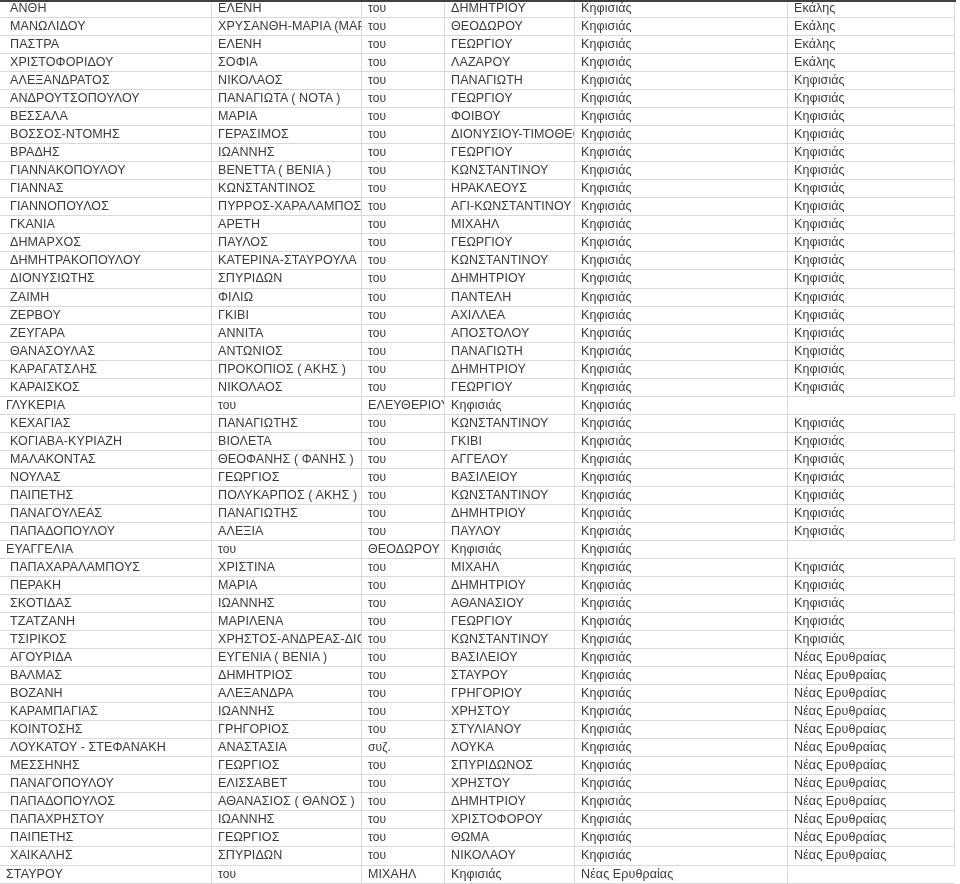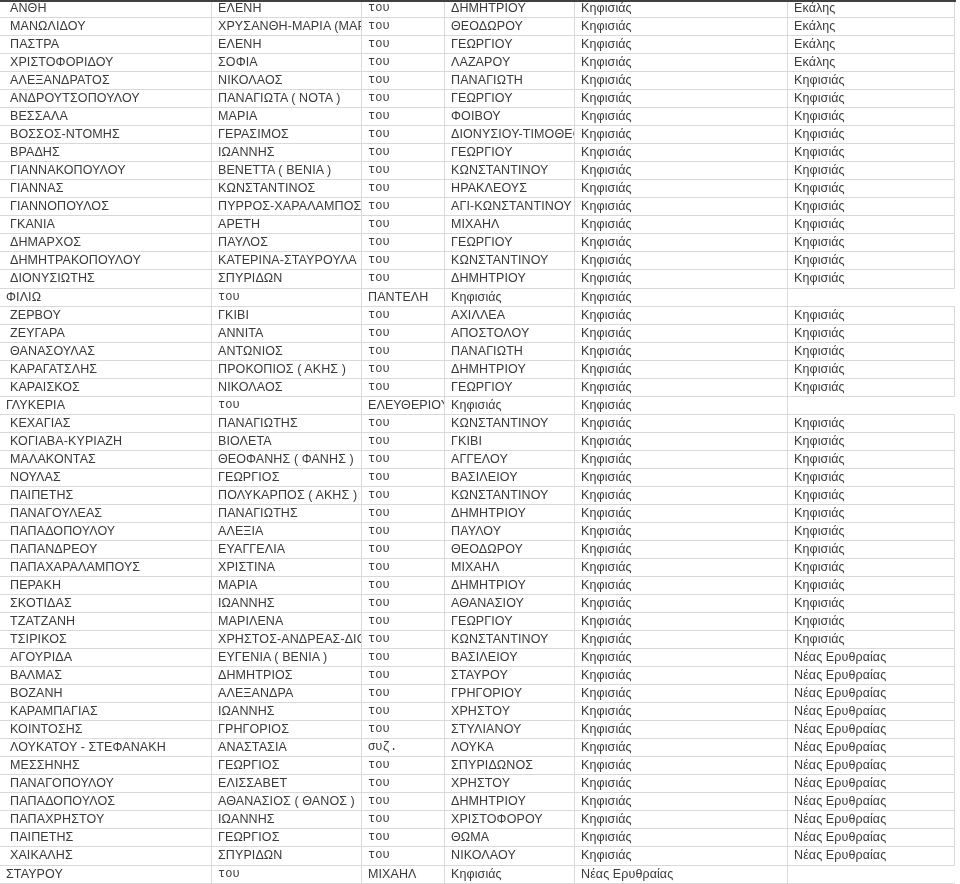--- a/index.html
+++ b/index.html
@@ -27,21 +27,21 @@
     white-space:nowrap;
     display:flex;
     align-items:center;
     border-right:1px solid var(--grid);
     padding-left:6px;
     font-size:12.5px;
     letter-spacing:0.1px;
     line-height:17px;
   }
   .cell.c-surname{padding-left:10px;}
-  .cell.c-particle{font-size:12px;font-family:Liberation Mono, monospace;}
+  .cell.c-particle{font-size:12px;}
 </style>
 </head>
 <body>
 
 <div class="sheet">
   <div class="top-edge"></div>
   <div class="table">
   <div class="row">
     <div class="cell c-surname">ΑΝΘΗ</div>
     <div class="cell c-first-name">ΕΛΕΝΗ</div>
@@ -180,20 +180,21 @@
   <div class="row">
     <div class="cell c-surname">ΔΙΟΝΥΣΙΩΤΗΣ</div>
     <div class="cell c-first-name">ΣΠΥΡΙΔΩΝ</div>
     <div class="cell c-particle">του</div>
     <div class="cell c-father-name">ΔΗΜΗΤΡΙΟΥ</div>
     <div class="cell c-municipality">Κηφισιάς</div>
     <div class="cell c-area">Κηφισιάς</div>
   </div>
 
   <div class="row">
+    <div class="cell c-surname">ΖΑΙΜΗ</div>
     <div class="cell c-first-name">ΦΙΛΙΩ</div>
     <div class="cell c-particle">του</div>
     <div class="cell c-father-name">ΠΑΝΤΕΛΗ</div>
     <div class="cell c-municipality">Κηφισιάς</div>
     <div class="cell c-area">Κηφισιάς</div>
   </div>
 
   <div class="row">
     <div class="cell c-surname">ΖΕΡΒΟΥ</div>
     <div class="cell c-first-name">ΓΚΙΒΙ</div>
@@ -304,21 +305,20 @@
   <div class="row">
     <div class="cell c-surname">ΠΑΠΑΔΟΠΟΥΛΟΥ</div>
     <div class="cell c-first-name">ΑΛΕΞΙΑ</div>
     <div class="cell c-particle">του</div>
     <div class="cell c-father-name">ΠΑΥΛΟΥ</div>
     <div class="cell c-municipality">Κηφισιάς</div>
     <div class="cell c-area">Κηφισιάς</div>
   </div>
 
   <div class="row">
-    <div class="cell c-surname">ΠΑΠΑΝΔΡΕΟΥ</div>
     <div class="cell c-first-name">ΕΥΑΓΓΕΛΙΑ</div>
     <div class="cell c-particle">του</div>
     <div class="cell c-father-name">ΘΕΟΔΩΡΟΥ</div>
     <div class="cell c-municipality">Κηφισιάς</div>
     <div class="cell c-area">Κηφισιάς</div>
   </div>
 
   <div class="row">
     <div class="cell c-surname">ΠΑΠΑΧΑΡΑΛΑΜΠΟΥΣ</div>
     <div class="cell c-first-name">ΧΡΙΣΤΙΝΑ</div>

